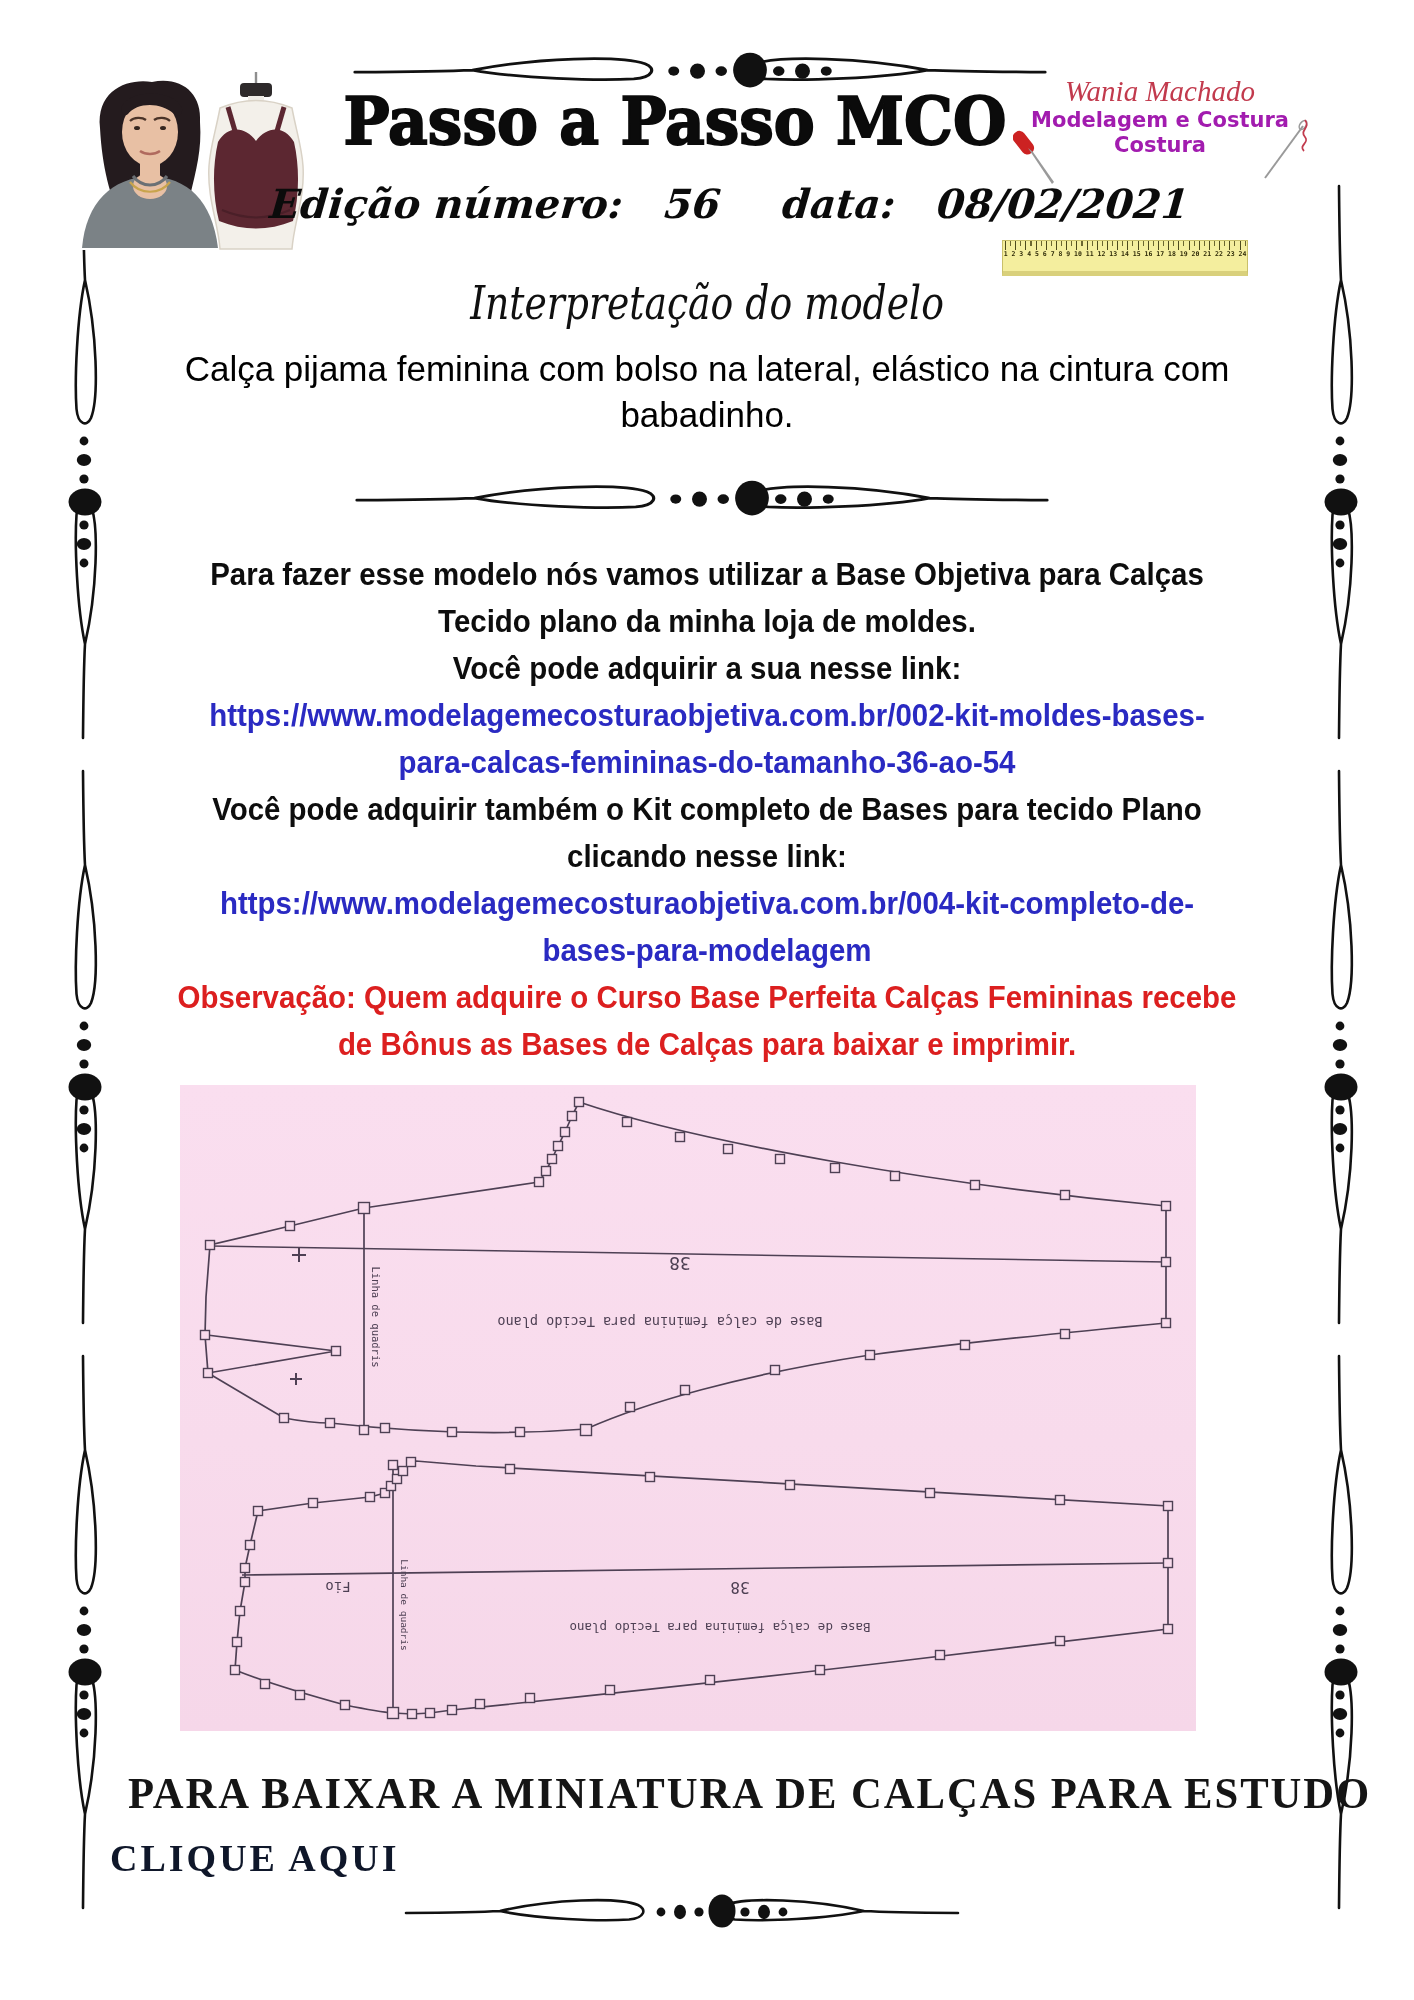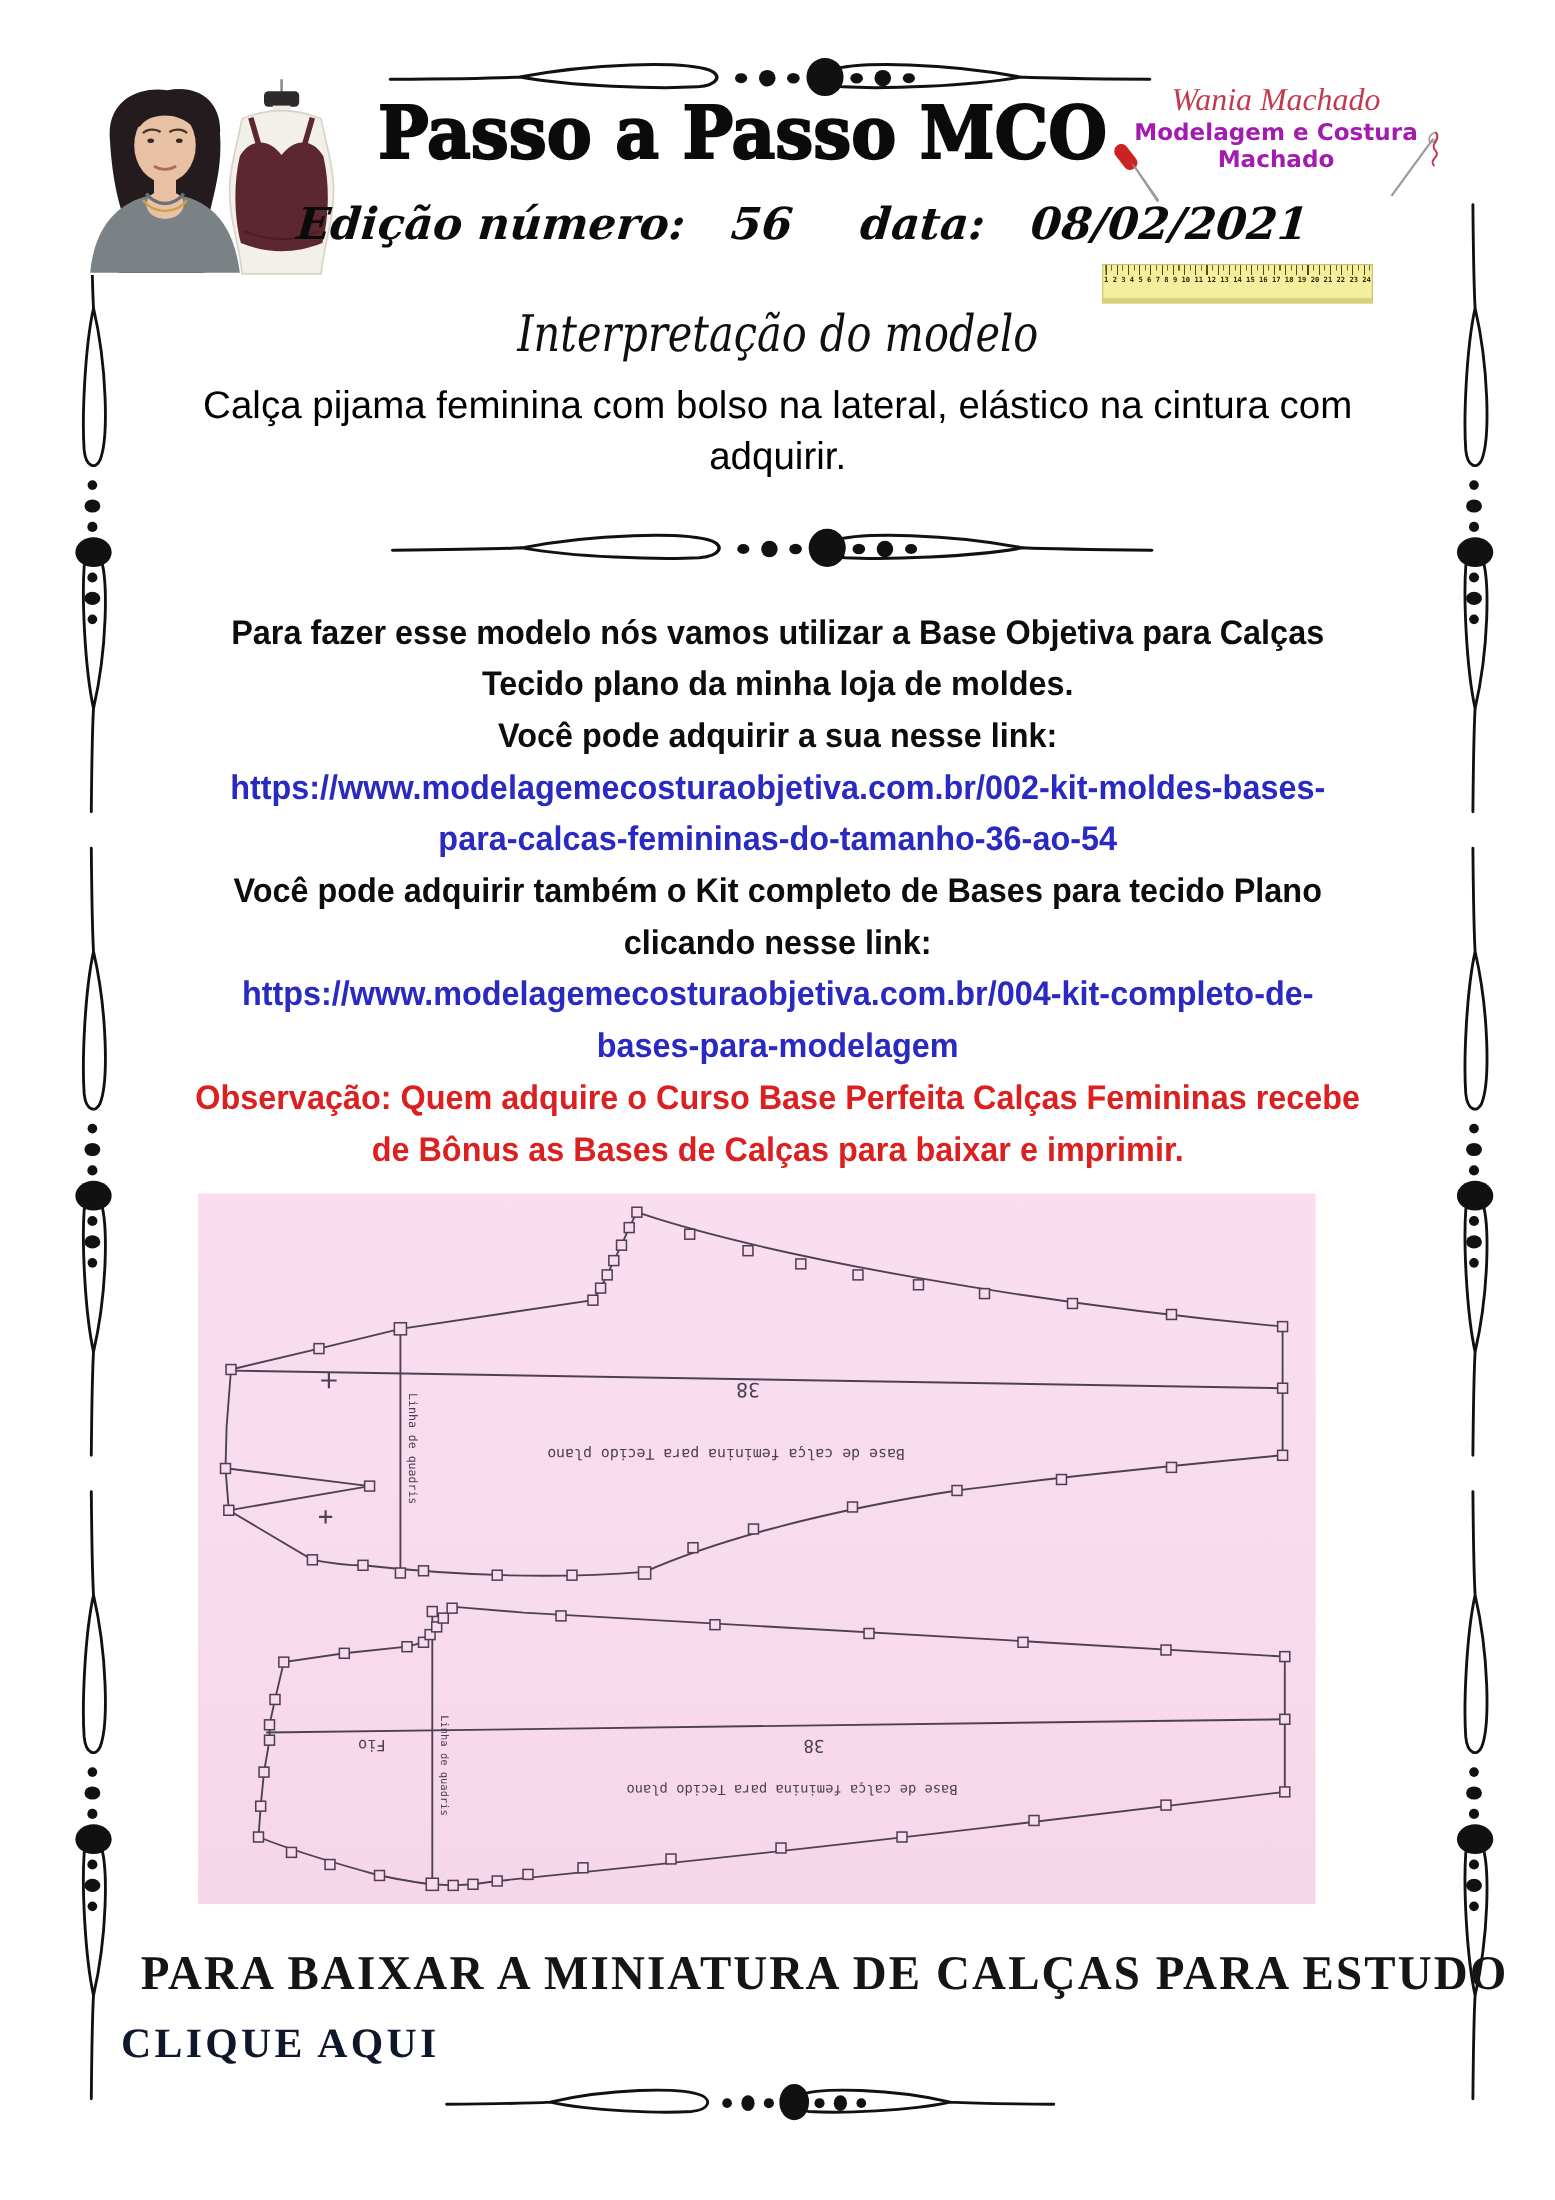--- a/index.html
+++ b/index.html
@@ -146,41 +146,41 @@
     <span>56</span>
     <span class="gap"></span>
     <span>data:</span>
     <span class="gap2"></span>
     <span>08/02/2021</span>
   </div>
 
   <div class="abs logo">
     <div class="logo-name">Wania Machado</div>
     <div class="logo-sub">Modelagem e Costura</div>
-    <div class="logo-sub">Machado</div>
+    <div class="logo-sub">Costura</div>
     <svg class="abs" style="left:-2px;top:52px;" width="46" height="58" viewBox="0 0 46 58">
       <rect x="4" y="2" width="13" height="26" rx="6" transform="rotate(-38 10 15)" fill="#cc2222"></rect>
       <polygon points="15,20 20,24 41,54 39,56" fill="#9a9a9a"></polygon>
     </svg>
     <svg class="abs" style="right:-6px;top:42px;" width="52" height="64" viewBox="0 0 52 64">
       <line x1="44" y1="8" x2="6" y2="60" stroke="#9a9a9a" stroke-width="2"></line>
       <ellipse cx="44" cy="7" rx="3" ry="5" fill="none" stroke="#9a9a9a" stroke-width="1.6" transform="rotate(35 44 7)"></ellipse>
       <path d="M46,2 C52,10 40,12 46,19 C51,25 39,27 45,33" fill="none" stroke="#c23a4d" stroke-width="1.8"></path>
     </svg>
   </div>
 
   <div class="abs ruler">
     <div class="ruler-ticks"></div>
     <div class="ruler-nums">1 2 3 4 5 6 7 8 9 10 11 12 13 14 15 16 17 18 19 20 21 22 23 24</div>
   </div>
 
   <div class="abs intro-heading">Interpretação do modelo</div>
   <div class="abs description">
     <div>Calça pijama feminina com bolso na lateral, elástico na cintura com</div>
-    <div>adquirir.</div>
+    <div>babadinho.</div>
   </div>
 
   <svg class="abs orn-mid" width="700" height="48" viewBox="0 0 700 48">
     <use href="#orn" transform="scale(1.25 1.05)"></use>
   </svg>
 
   <div class="abs body-block">
     <div>Para fazer esse modelo nós vamos utilizar a Base Objetiva para  Calças</div>
     <div>Tecido plano da minha loja de moldes.</div>
     <div>Você pode adquirir a sua nesse link:</div>

